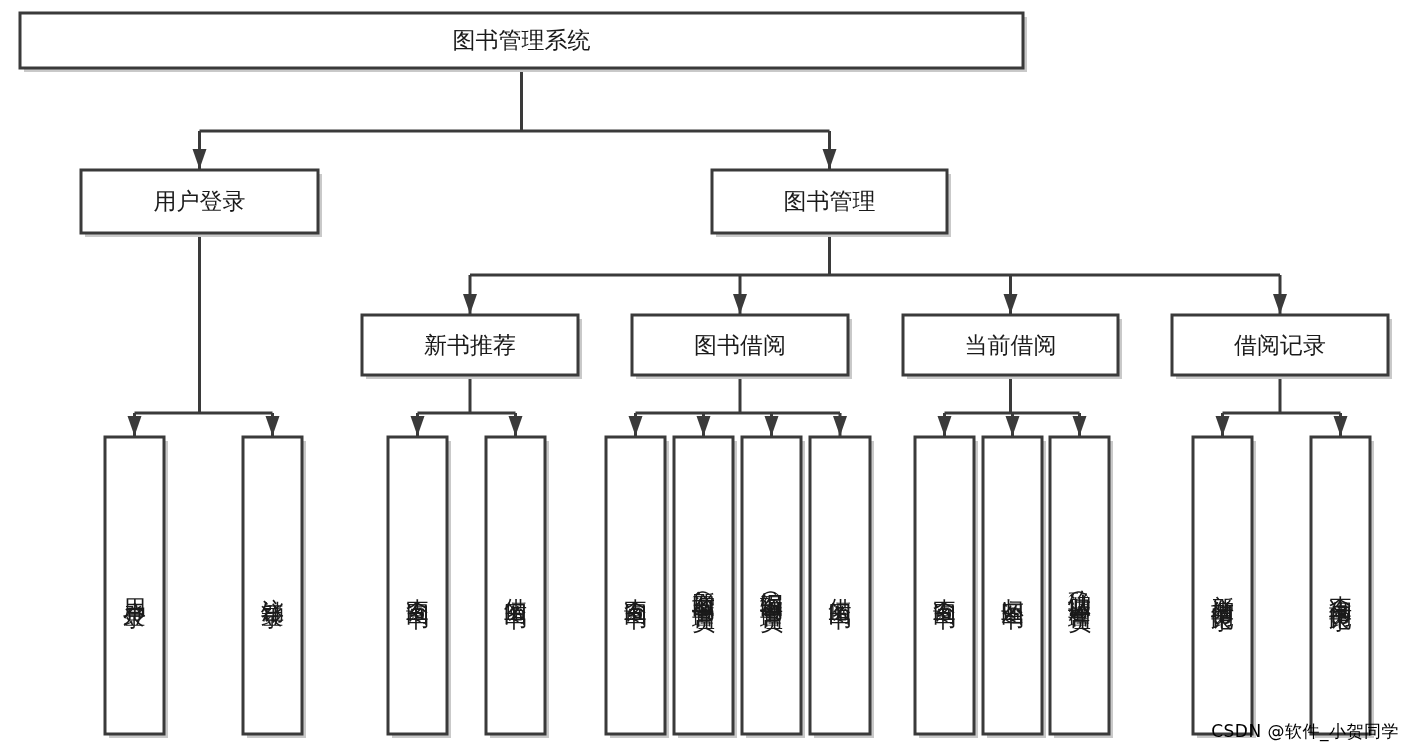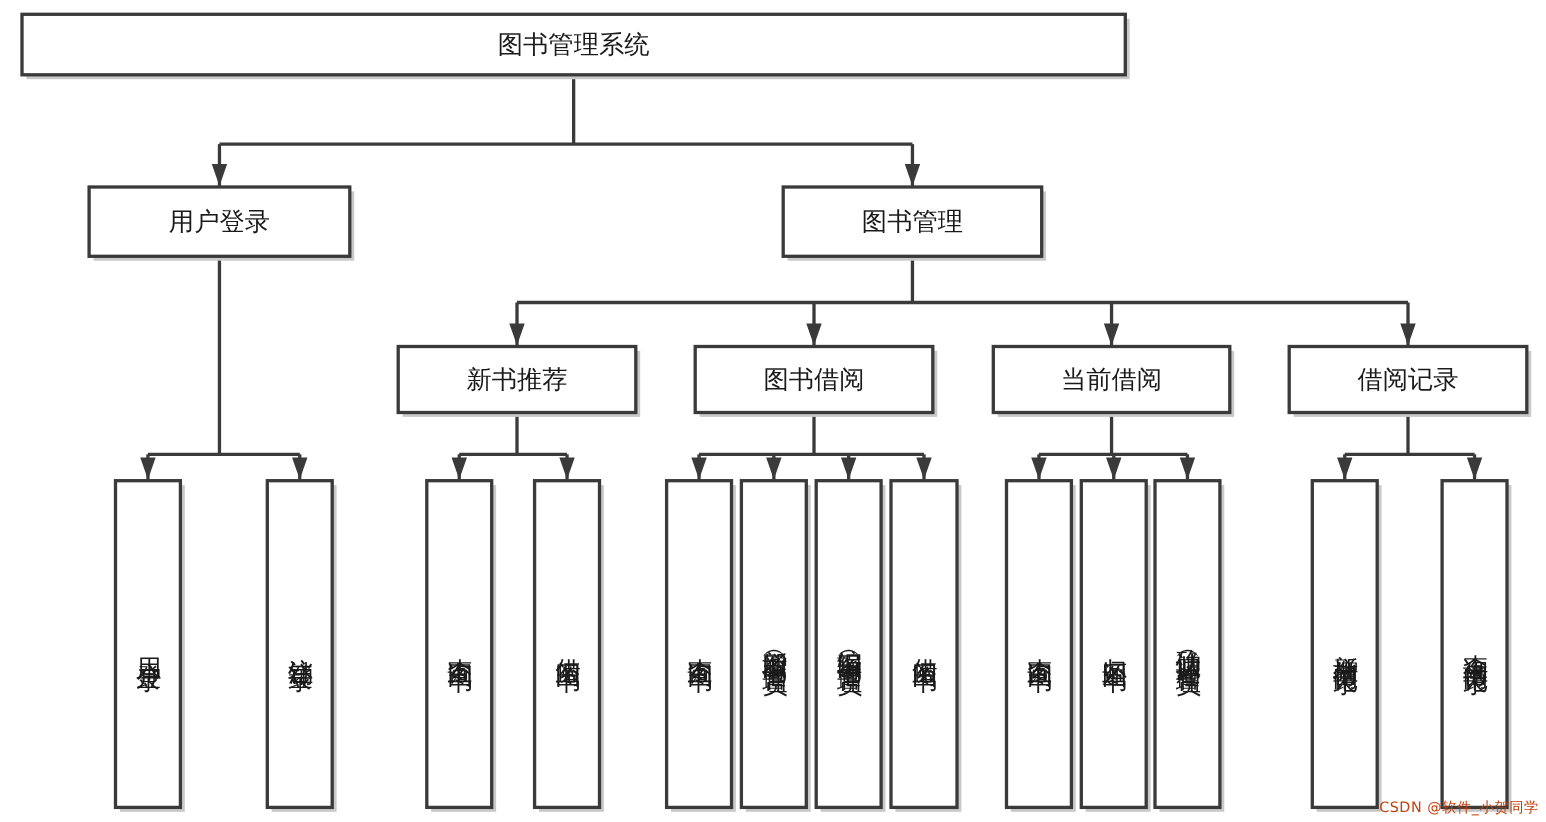--- a/index.html
+++ b/index.html
@@ -22,21 +22,21 @@
   .vlabel-wrap{position:absolute;display:flex;align-items:center;justify-content:center;}
   .vlabel{
     writing-mode:vertical-rl;text-orientation:upright;
     font-family:"DejaVu Sans","Liberation Sans",sans-serif;
     font-size:23px;line-height:1.08;letter-spacing:3px;
     color:#1a1a1a;white-space:nowrap;text-align:center;
   }
   #watermark{
     position:absolute;right:6px;bottom:4px;
     font-family:"DejaVu Sans","Liberation Sans",sans-serif;
-    font-size:13px;color:#c2410c;letter-spacing:.5px;
+    font-size:17px;color:#000000;letter-spacing:.5px;
     pointer-events:none;user-select:none;
   }
 </style>
 </head>
 <body>
 
 <div id="diagram-root">
 
   <svg id="tree" viewBox="0 0 1405 747" xmlns="http://www.w3.org/2000/svg">
     <g id="connectors-layer">

